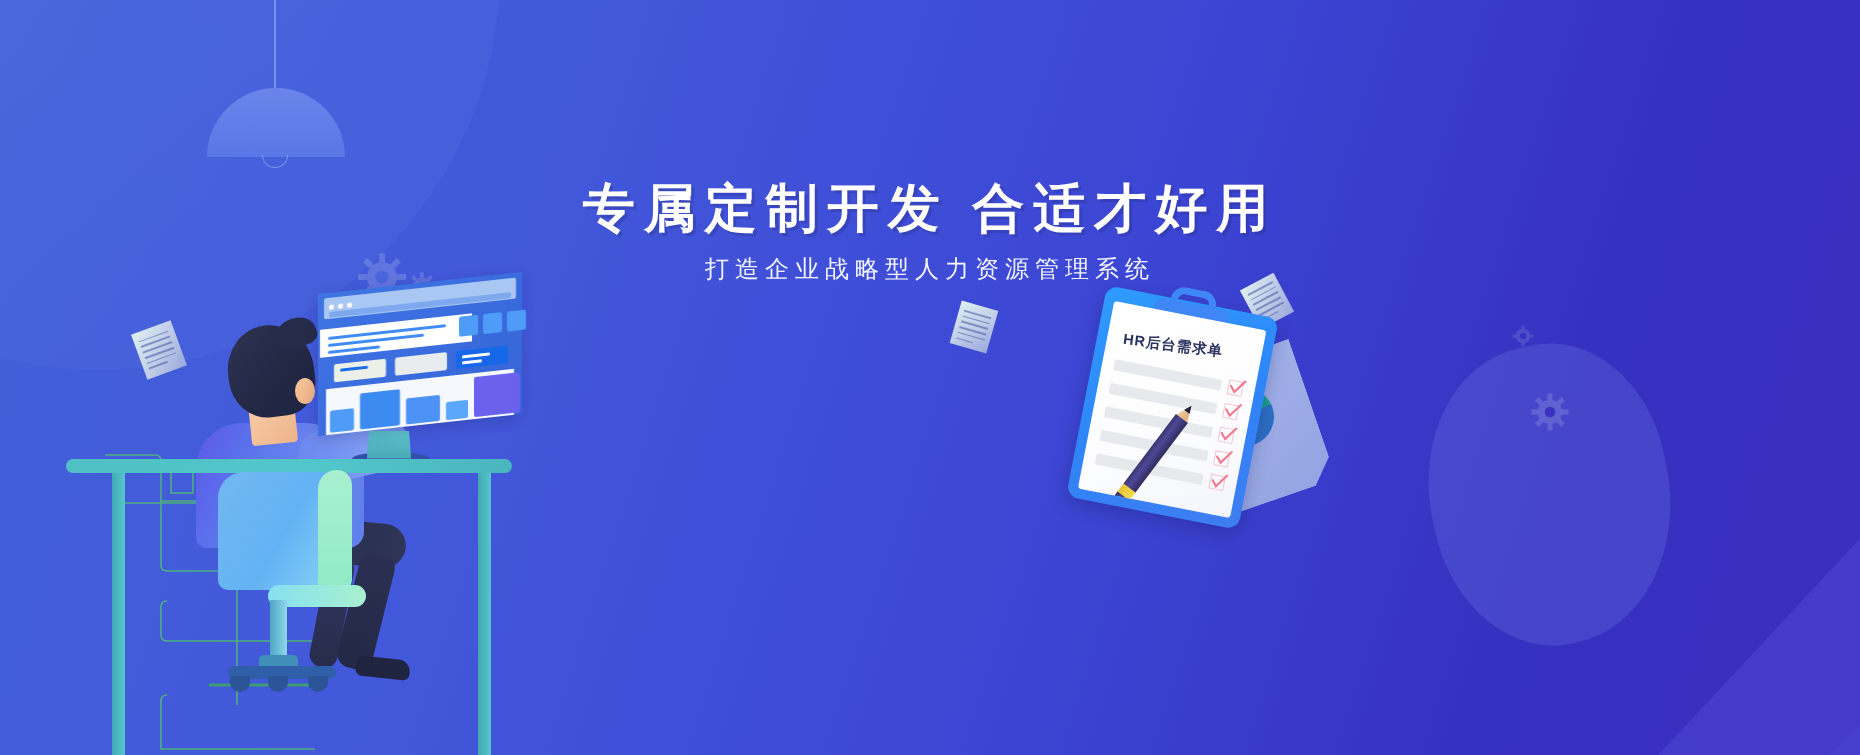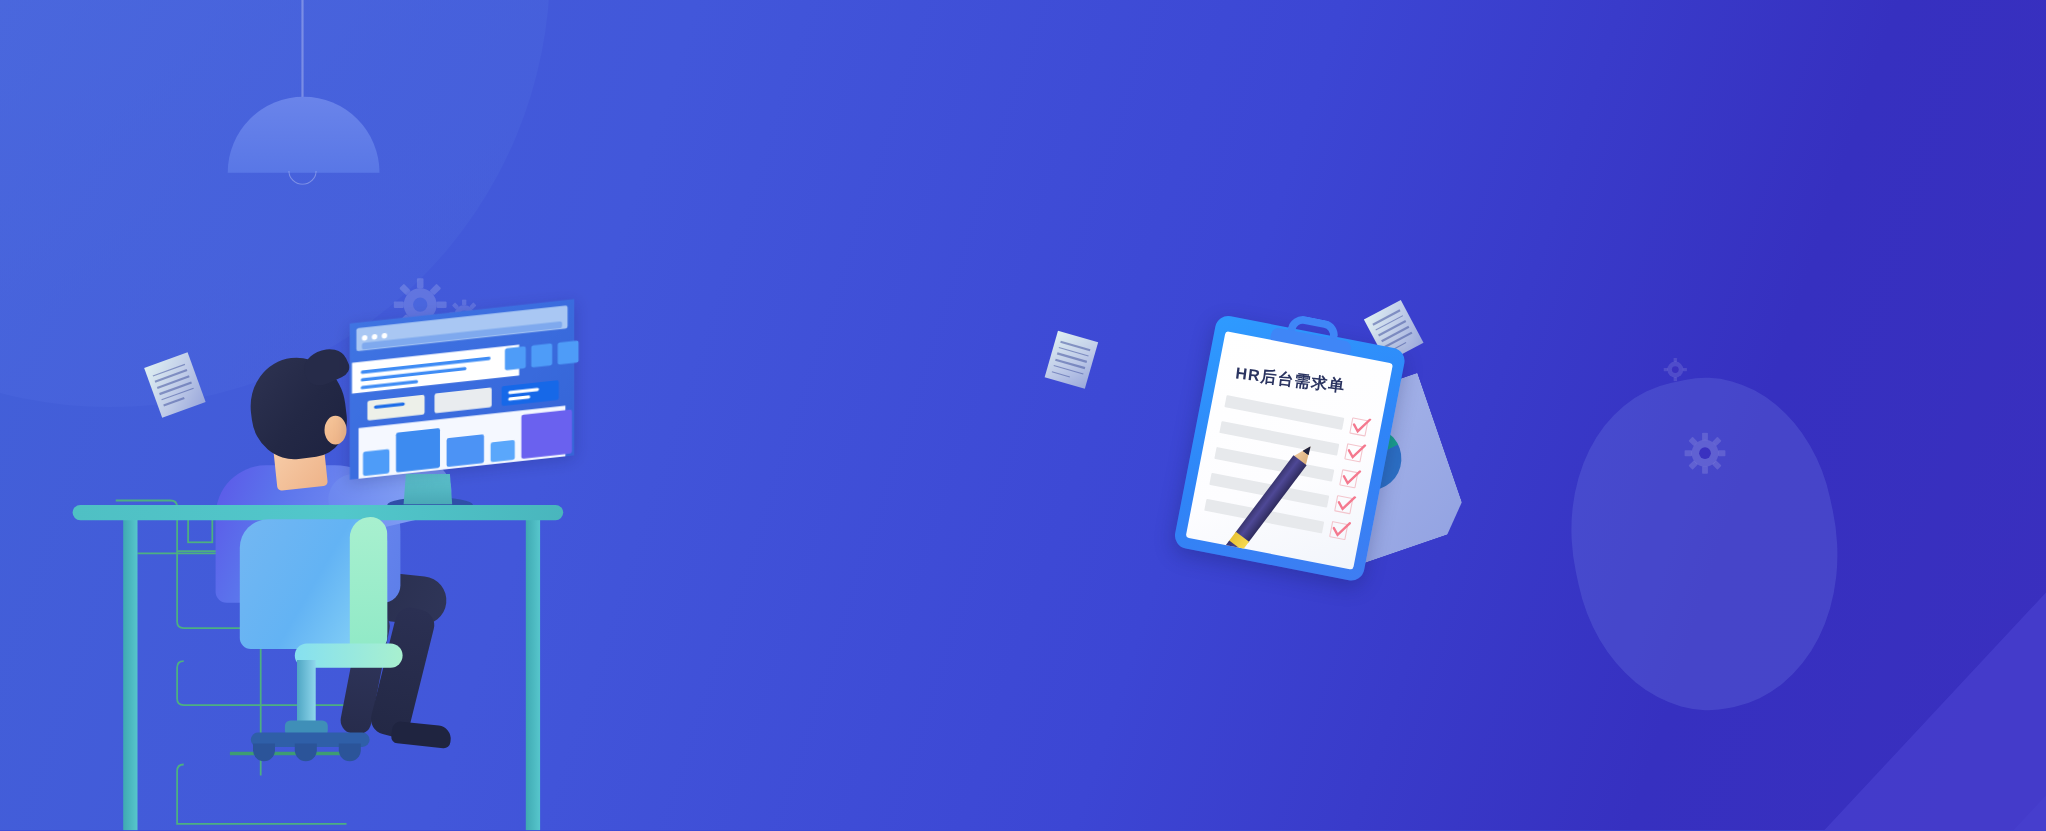--- a/index.html
+++ b/index.html
@@ -593,14 +593,18 @@
       <div class="pencil">
         <div class="wood"></div>
         <div class="tip"></div>
         <div class="body"></div>
         <div class="band"></div>
         <div class="eraser"></div>
       </div>
     </div>
   </div>
 
+  <div class="copy">
+    <div class="headline">专属定制开发 合适才好用</div>
+    <div class="subhead">打造企业战略型人力资源管理系统</div>
+  </div>
 
 </div>
 
 </body></html>

